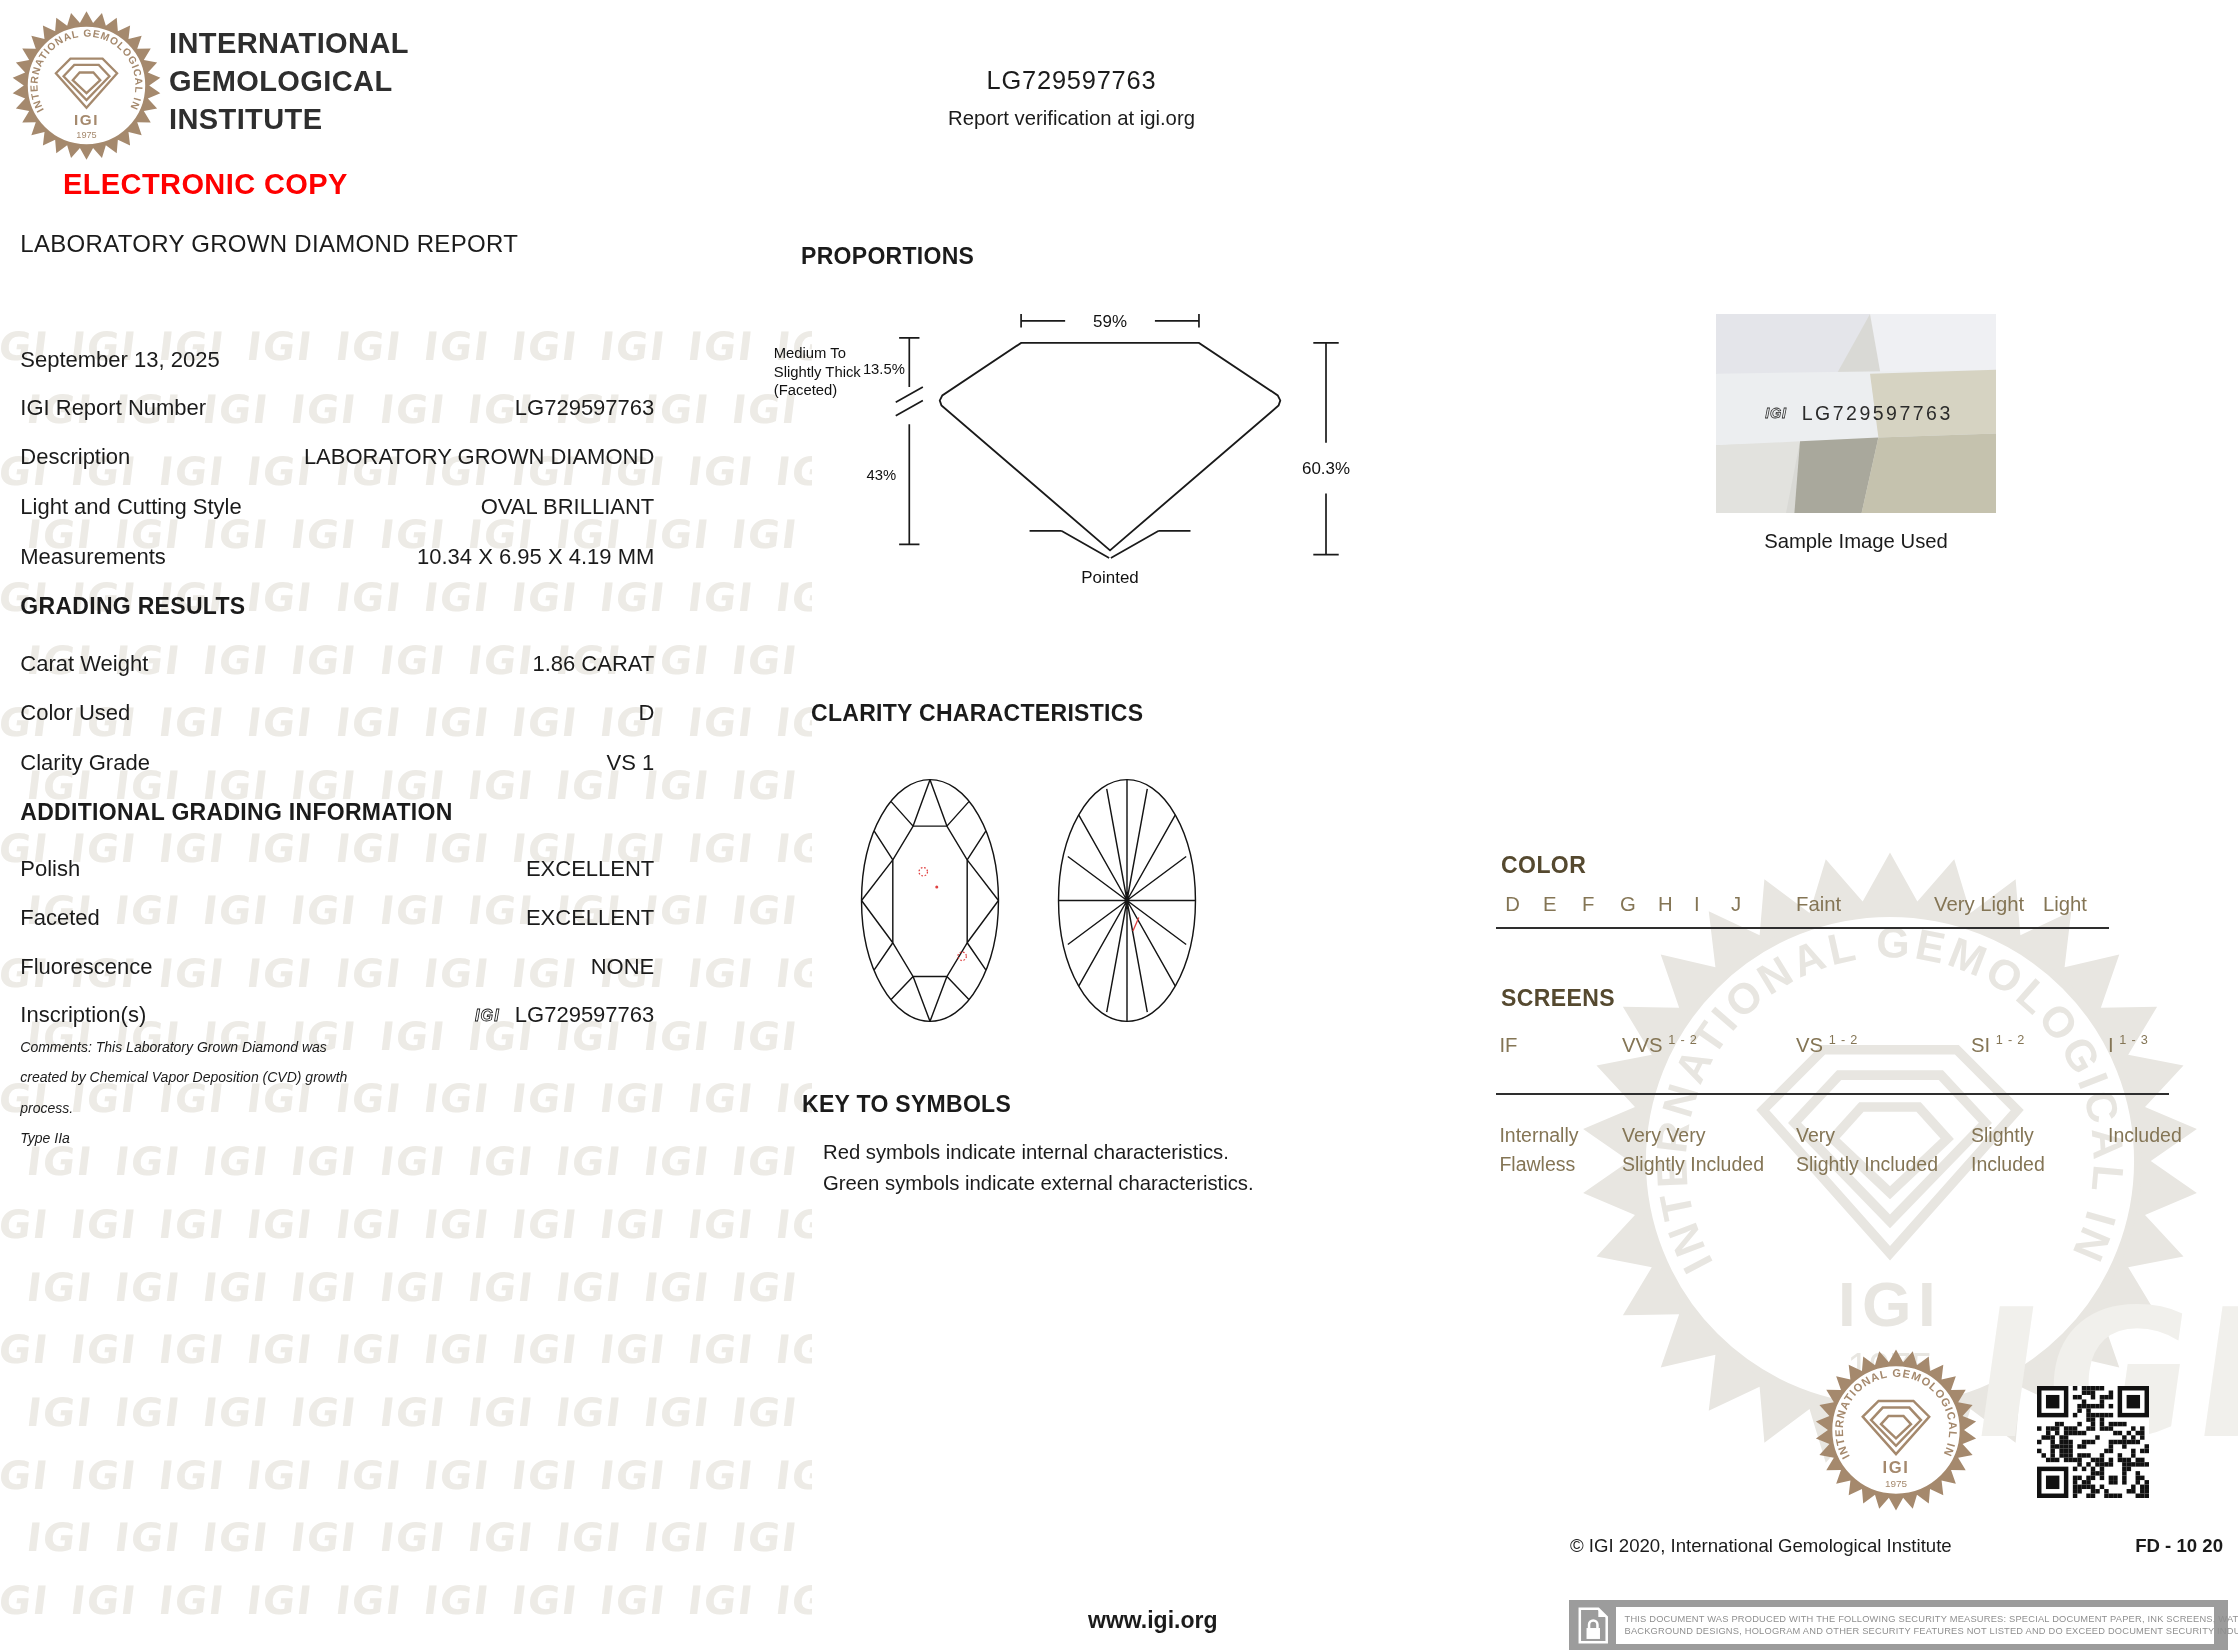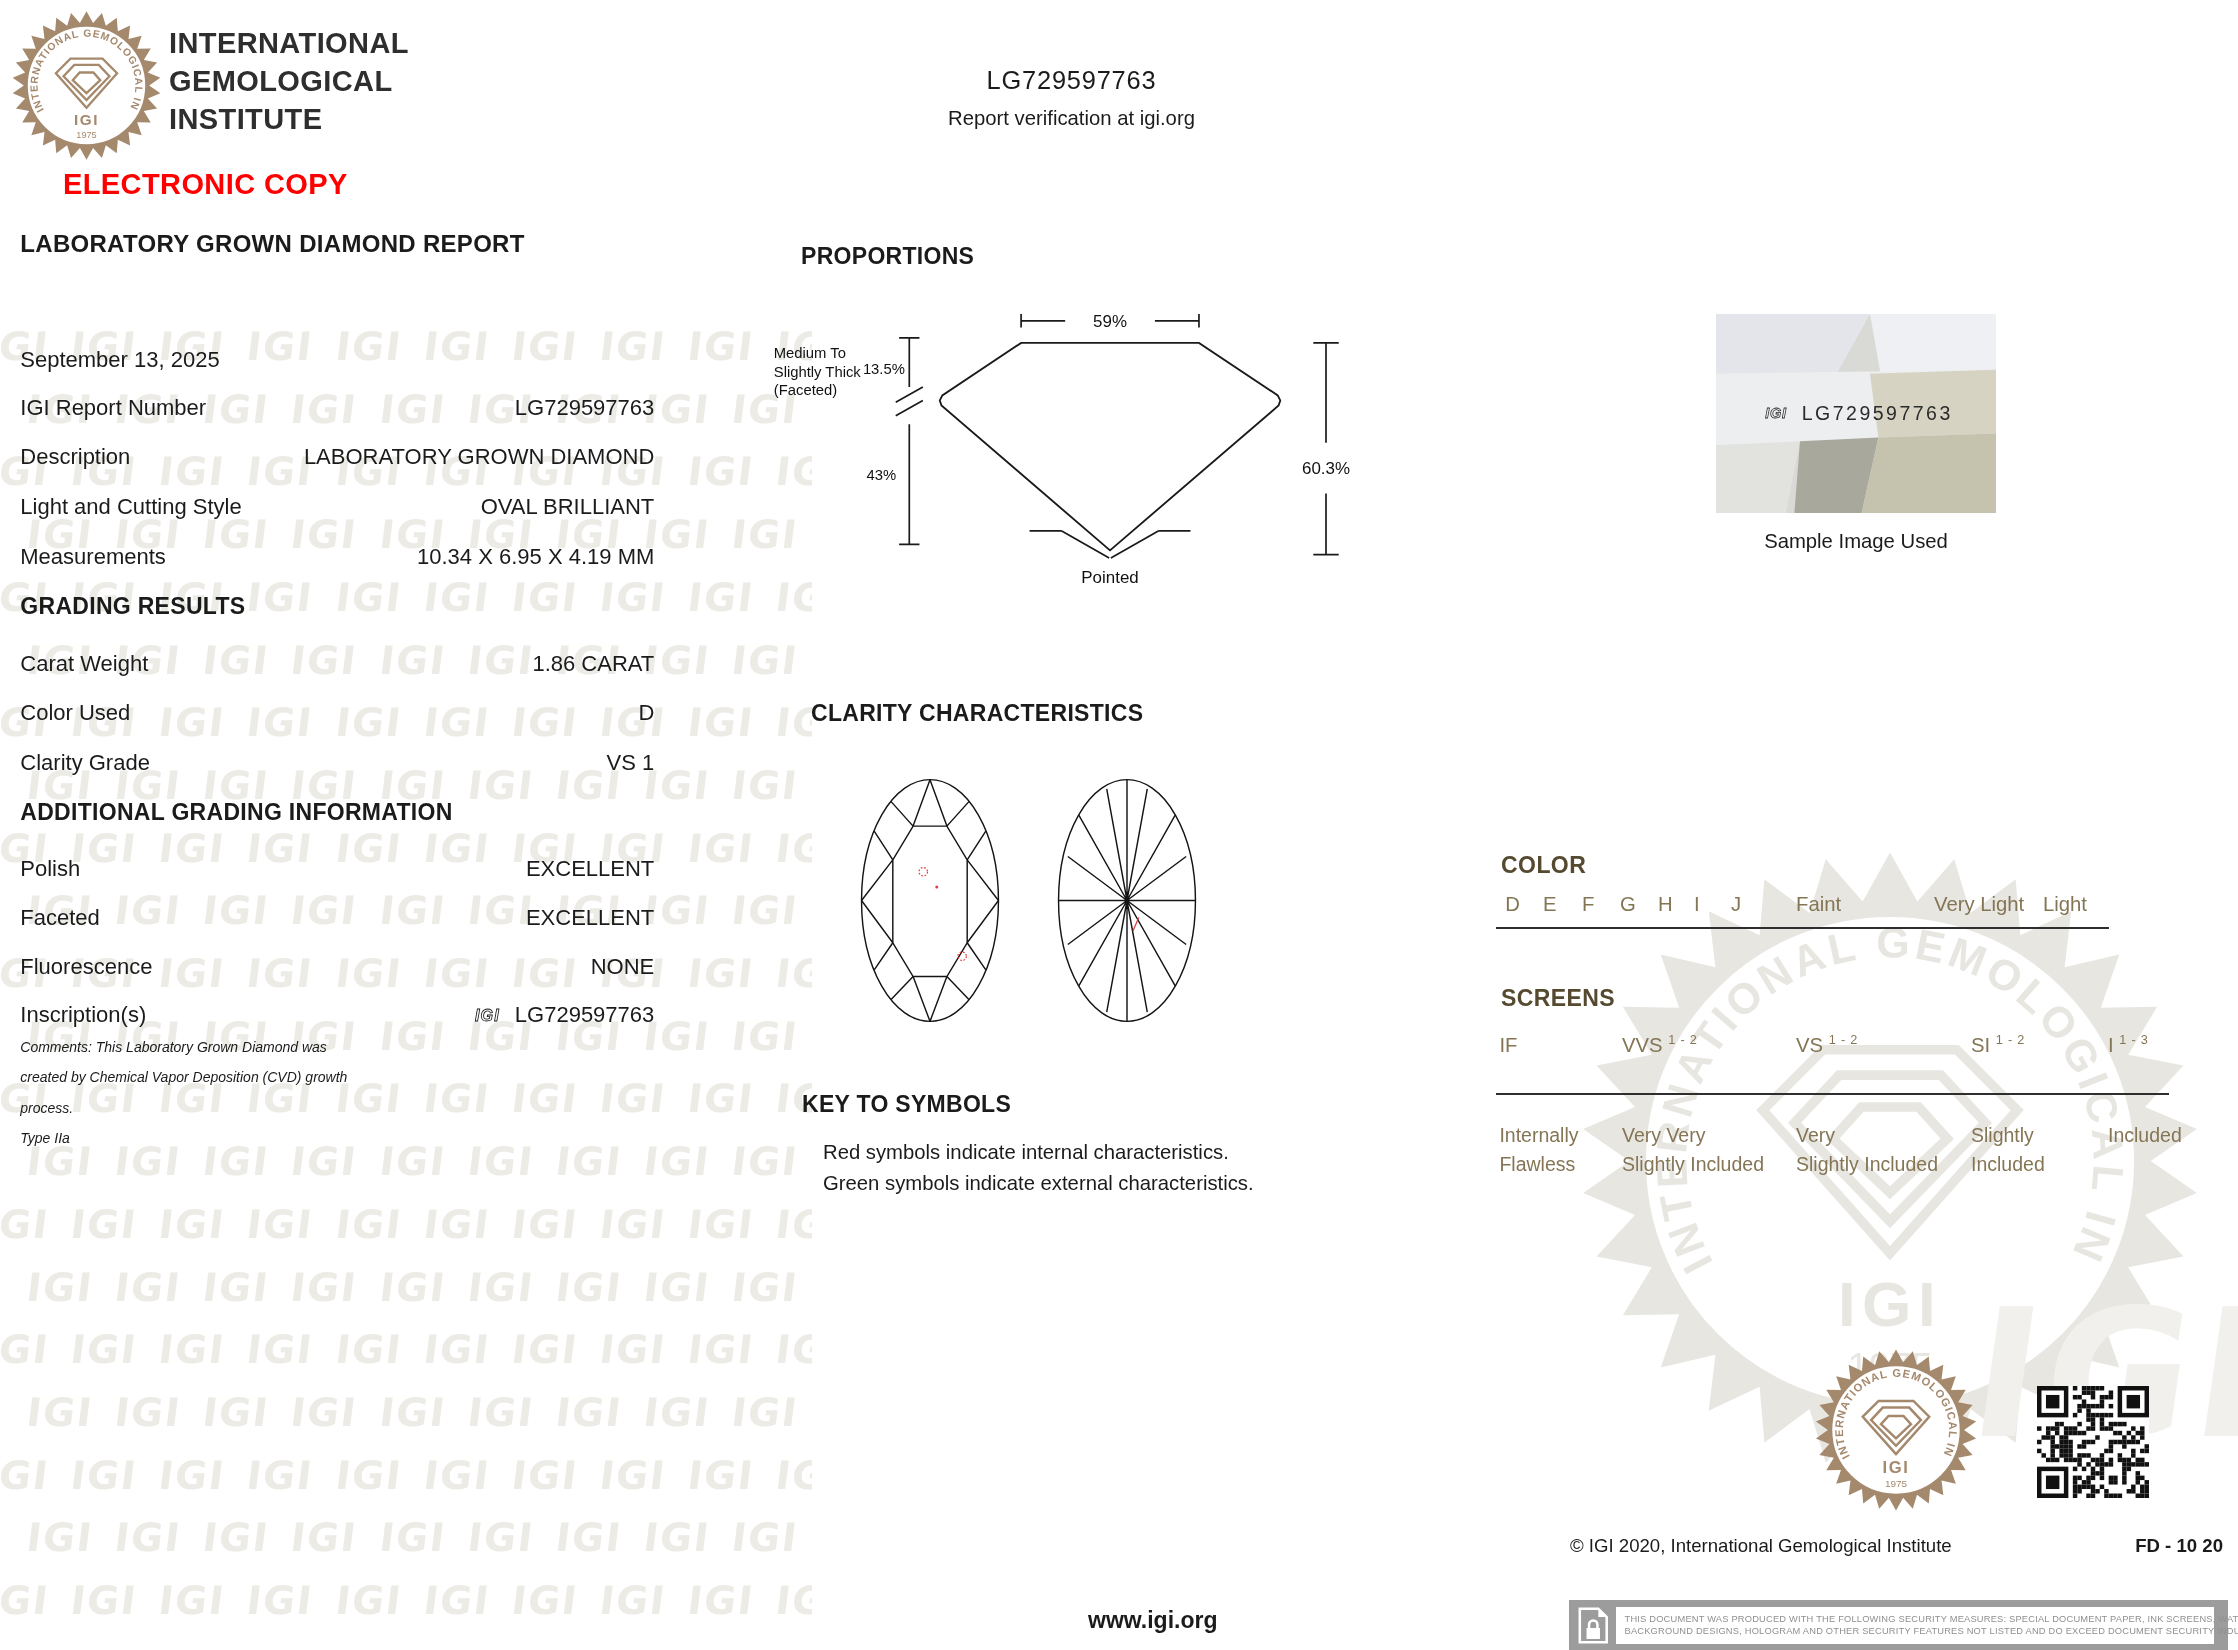--- a/index.html
+++ b/index.html
@@ -14,21 +14,21 @@
     transform:skewX(-7deg);letter-spacing:1.7px;user-select:none;}
   .seal-slot{position:absolute;}
   #seal-watermark{left:1572px;top:843px;width:636px;height:636px;z-index:0;}
   #corner-igi-watermark{left:1974px;top:1271px;font:700 178px "DejaVu Sans",sans-serif;
     color:#f1f0ec;transform:skewX(-8deg);z-index:0;letter-spacing:5.1px;}
   
   #seal-header{left:10.2px;top:8.5px;width:153px;height:153px;z-index:2;}
   #institute-name{left:169px;top:24px;z-index:2;font-weight:700;font-size:29px;line-height:38px;
     color:#2e2e2e;letter-spacing:0.4px;}
   #electronic-copy{left:63px;top:168px;z-index:2;font-weight:700;font-size:29px;color:#ff0000;letter-spacing:0.4px;}
-  #report-title{left:20.3px;top:230px;z-index:2;font-weight:700;font-size:24px;letter-spacing:0.3px;}
+  #report-title{left:20.3px;top:230px;z-index:2;font-weight:400;font-size:24px;letter-spacing:0.3px;}
   #top-center{left:881px;top:66px;width:381px;text-align:center;z-index:2;}
   #top-report-number{font-size:25.4px;letter-spacing:0.8px;}
   #top-verification{margin-top:12px;font-size:20.3px;}
   
   .lrow{position:absolute;left:20.3px;width:634px;height:29px;z-index:2;}
   .lab{position:absolute;left:0;top:0;font-size:22px;white-space:nowrap;}
   .val{position:absolute;right:0;top:0;font-size:22px;white-space:nowrap;text-align:right;}
   .lhead{position:absolute;left:20.3px;font-size:23px;font-weight:700;letter-spacing:0.3px;z-index:2;white-space:nowrap;}
   .cmt{position:absolute;left:20.3px;font-size:14px;z-index:2;white-space:nowrap;font-style:italic;}
   .inscr{display:flex;align-items:center;gap:6.8px;}

